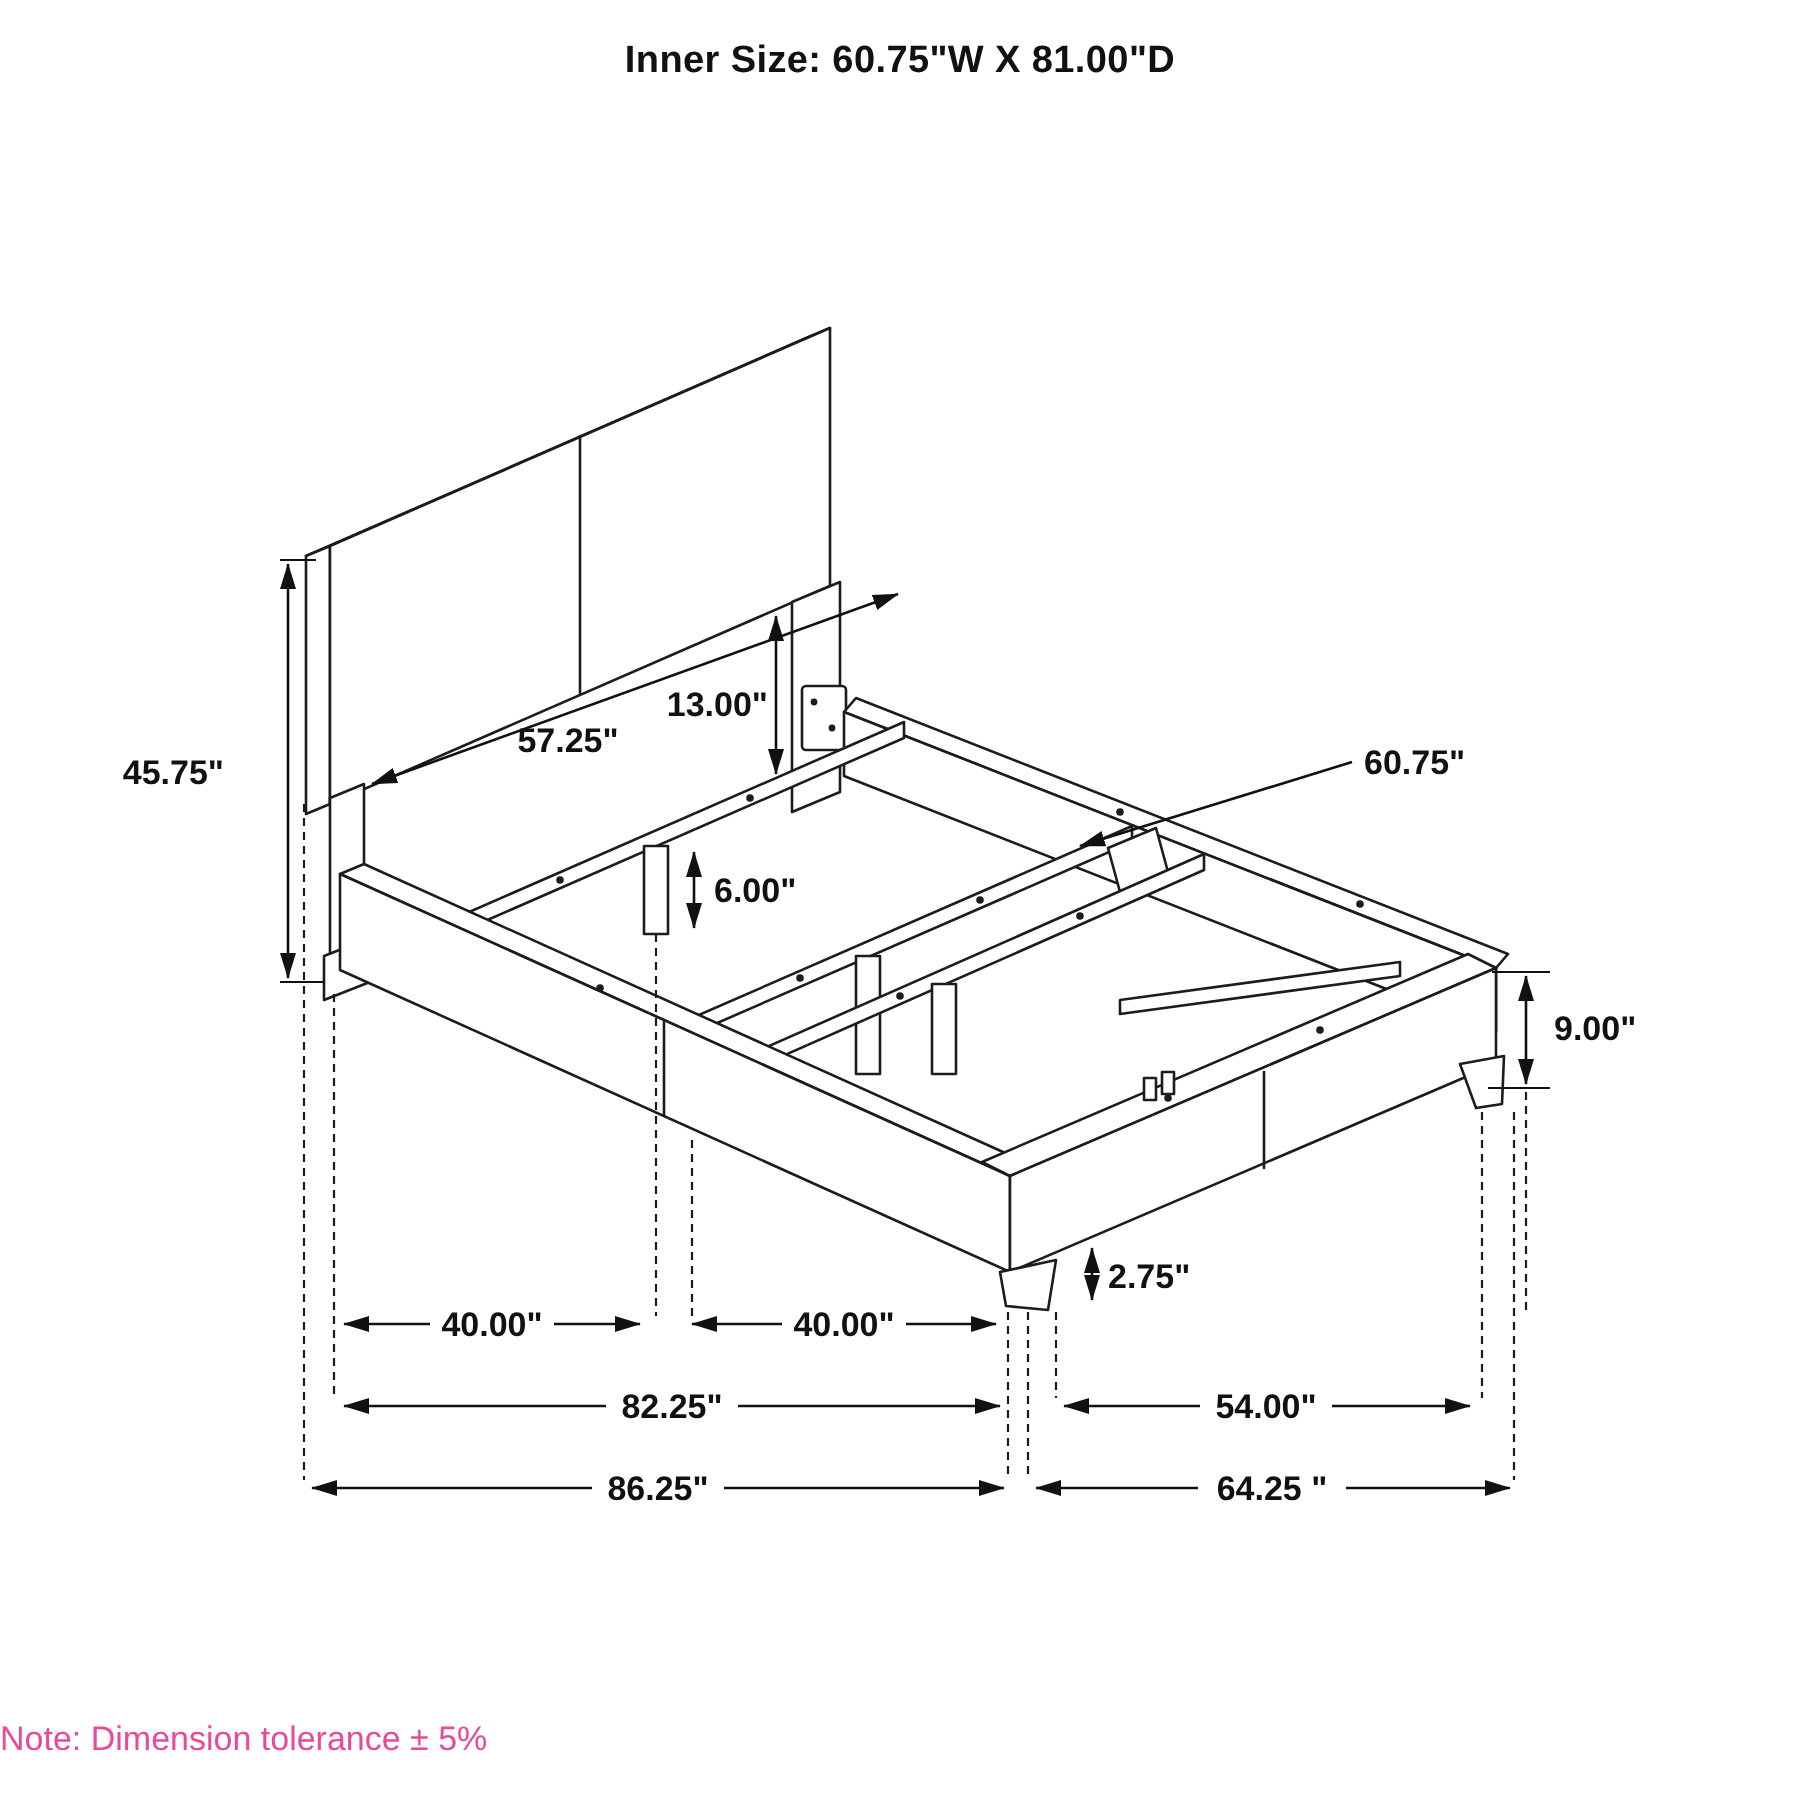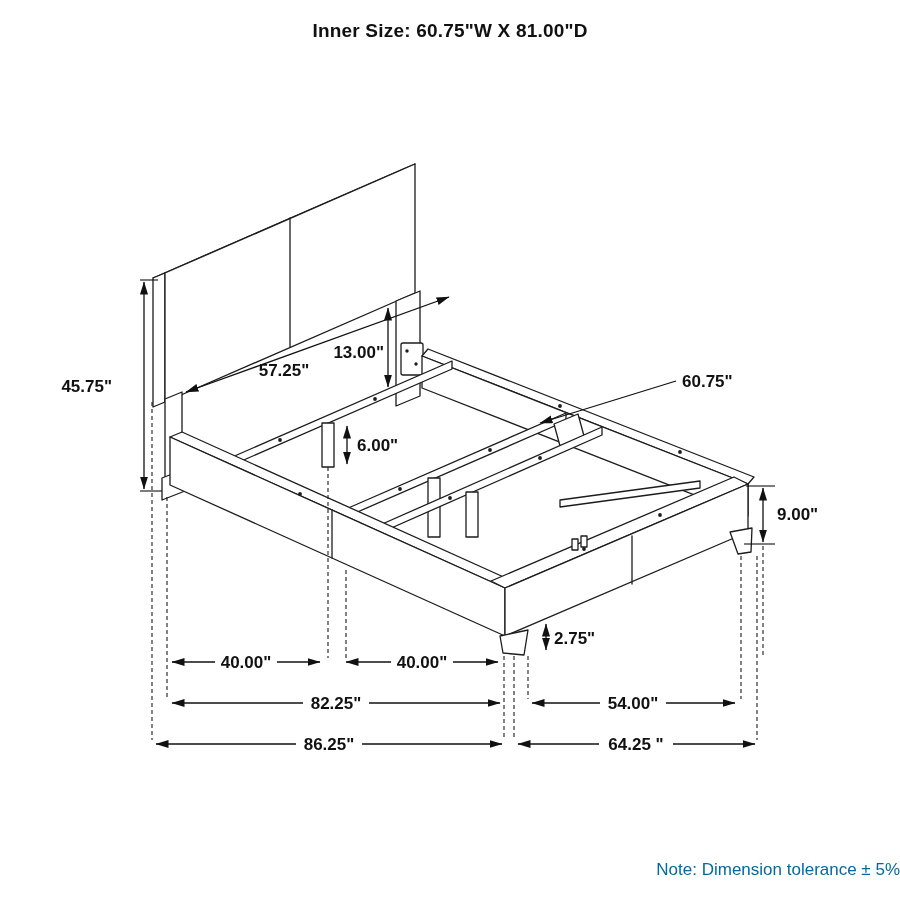--- a/index.html
+++ b/index.html
@@ -24,24 +24,24 @@
     font-size: 19px;
     font-weight: bold;
     color: #111111;
     letter-spacing: 0.2px;
   }
   .note-bar {
     position: absolute;
     top: 860px;
     left: 0;
     right: 0;
-    text-align: right;
+    text-align: left;
     font-size: 17px;
     font-weight: 400;
-    color: #0369a1;
+    color: #ec4899;
   }
   svg { position: absolute; top: 0; left: 0; }
   .ln   { fill: none; stroke: #1c1c1c; stroke-width: 1.3; stroke-linejoin: round; stroke-linecap: round; }
   .face { fill: #ffffff; stroke: #1c1c1c; stroke-width: 1.3; stroke-linejoin: round; }
   .dash { fill: none; stroke: #1c1c1c; stroke-width: 1.1; stroke-dasharray: 4 3; }
   .dim  { fill: none; stroke: #111111; stroke-width: 1.3; }
   .tick { fill: none; stroke: #111111; stroke-width: 1.1; }
   .dot  { fill: #1c1c1c; stroke: none; }
   .hole { fill: #1c1c1c; stroke: none; }
   .lbl  { font-family: "Liberation Sans", sans-serif; font-size: 17px; font-weight: bold; fill: #111111; }

